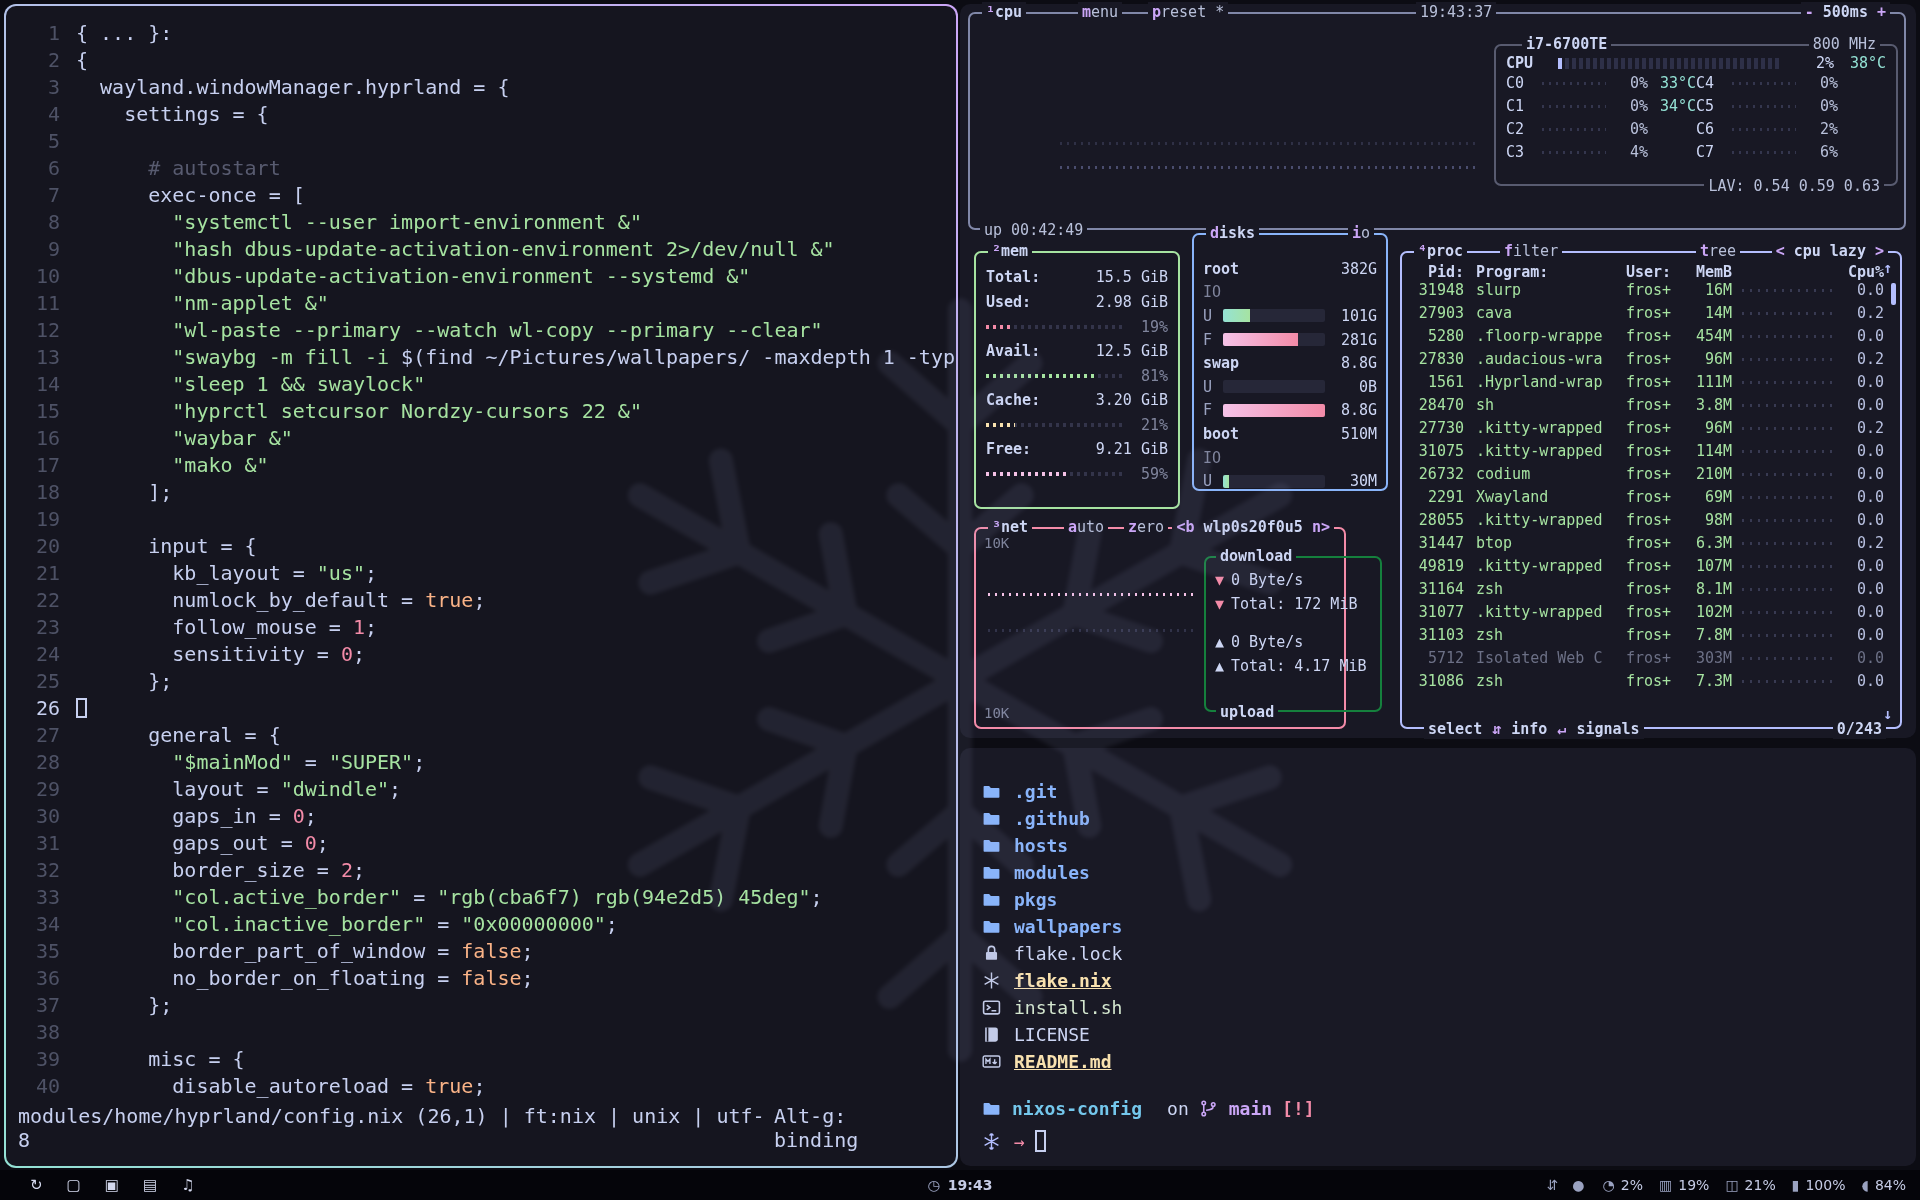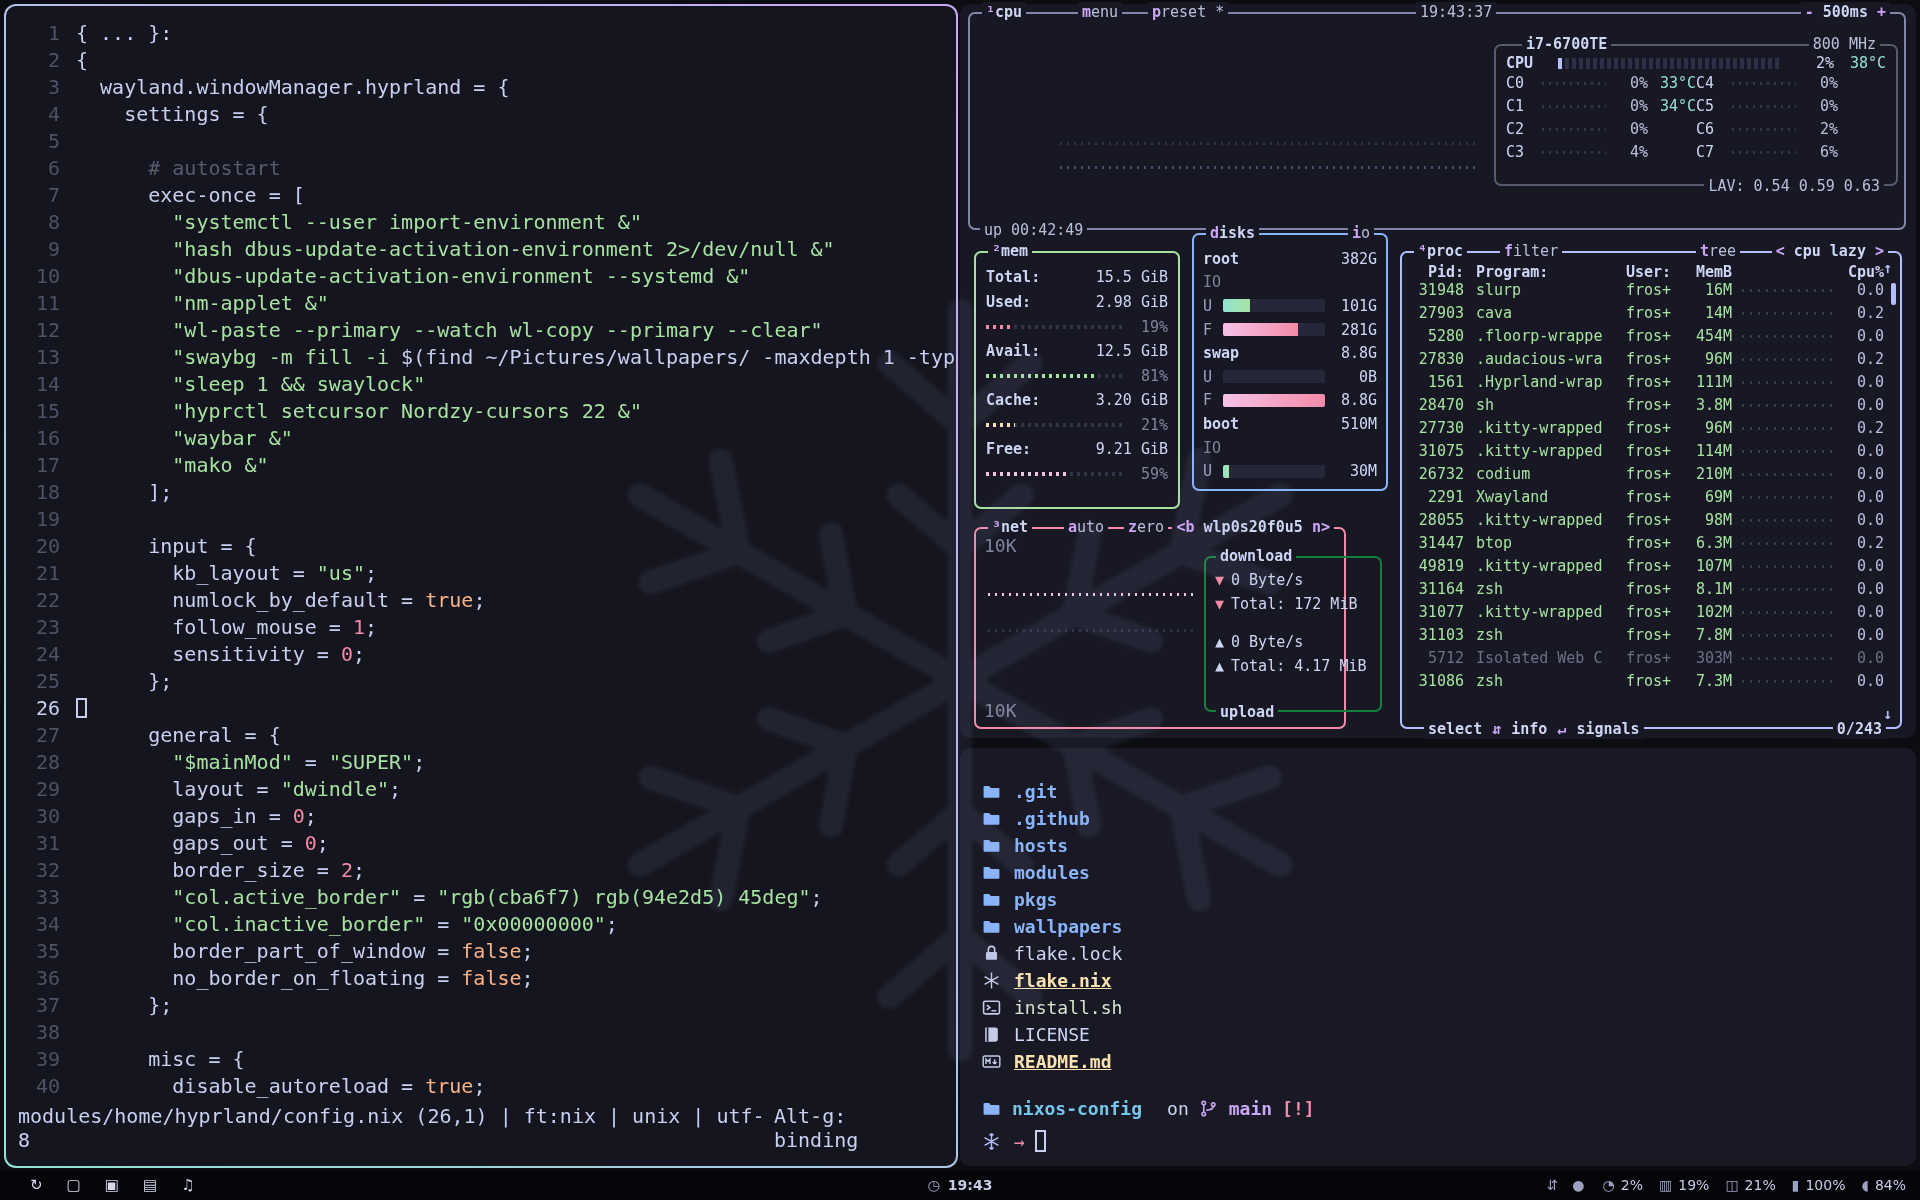--- a/index.html
+++ b/index.html
@@ -62,33 +62,33 @@
   .mem-rows{padding-top:12px}
   .mrow{display:flex;justify-content:space-between;height:25px;line-height:25px;padding:0 10px}
   .mrow .mlabel{color:var(--text);font-weight:700}
   .mrow .mval{color:var(--text)}
   .meter-row{display:flex;align-items:center;height:24px;padding:0 10px}
   .meter{flex:1;height:4px;margin-right:10px;position:relative;
     background:repeating-linear-gradient(90deg,#33344a 0 3px,transparent 3px 7px)}
   .meter i{position:absolute;left:0;top:0;bottom:0}
   .meter-row .mpct{width:36px;text-align:right;color:#7f849c}
 
-  .disk-rows{padding-top:12px}
+  .disk-rows{padding-top:22px}
   .drow{display:flex;align-items:center;height:23.6px;padding:0 9px}
   .drow .dname{color:var(--text);font-weight:700;flex:1}
   .drow .dsize{color:var(--text)}
   .drow .dio{color:#7f849c}
   .drow .dletter{width:18px;color:#9aa2c0}
   .dbar{flex:1;height:13px;margin:0 8px 0 2px;background:#262738;border-radius:2px;overflow:hidden}
   .dbar i{display:block;height:100%}
   .dbar i.used{background:linear-gradient(90deg,#94e2d5,#a6e3a1)}
   .dbar i.free{background:linear-gradient(90deg,#f5c2e7,#f38ba8)}
   .drow .dval{width:44px;text-align:right;color:var(--text)}
 
-  .net-scale{position:absolute;color:#7f849c;font-size:18px}
+  .net-scale{position:absolute;color:#7f849c;font-size:14px}
   .net-info{position:absolute;left:228px;top:27px;width:178px;height:156px;border:2px solid #15803d;border-radius:7px}
   .nrow{display:flex;align-items:center;height:24px;padding:0 9px;color:var(--text)}
   .nrow:first-of-type{margin-top:10px}
   .nrow.up{margin-top:14px}
   .nrow .adown{color:var(--red);margin-right:7px}
   .nrow .aup{color:#cdd6f4;margin-right:7px}
 
   .pheader{display:flex;height:26px;line-height:26px;padding:6px 16px 0 10px;font-weight:700;color:var(--text)}
   .prow{display:flex;height:23px;line-height:23px;padding:0 16px 0 10px}
   .colpid{width:52px;text-align:right}

